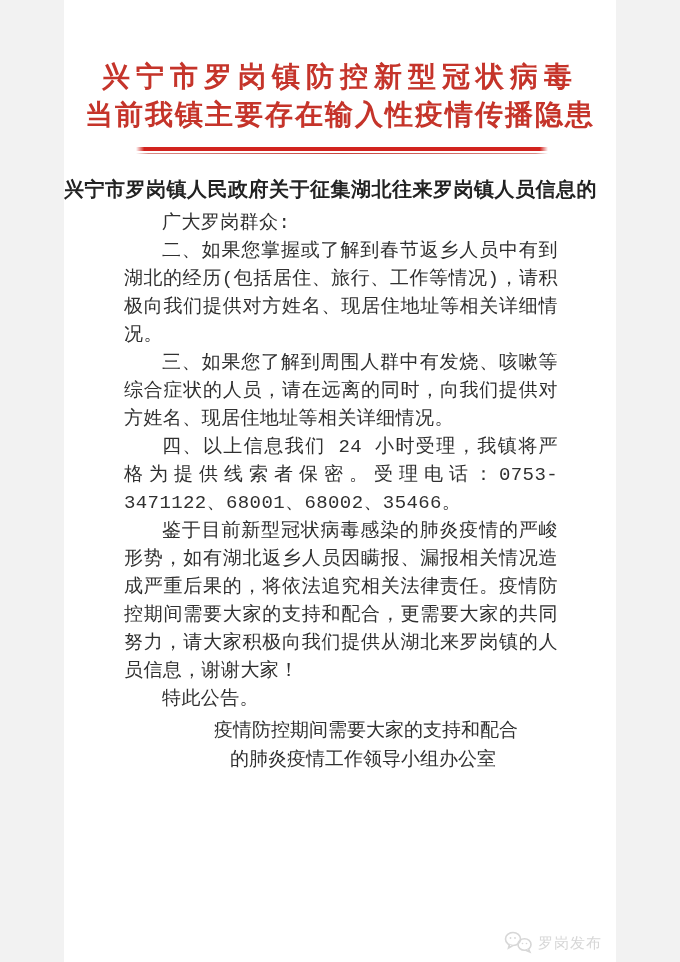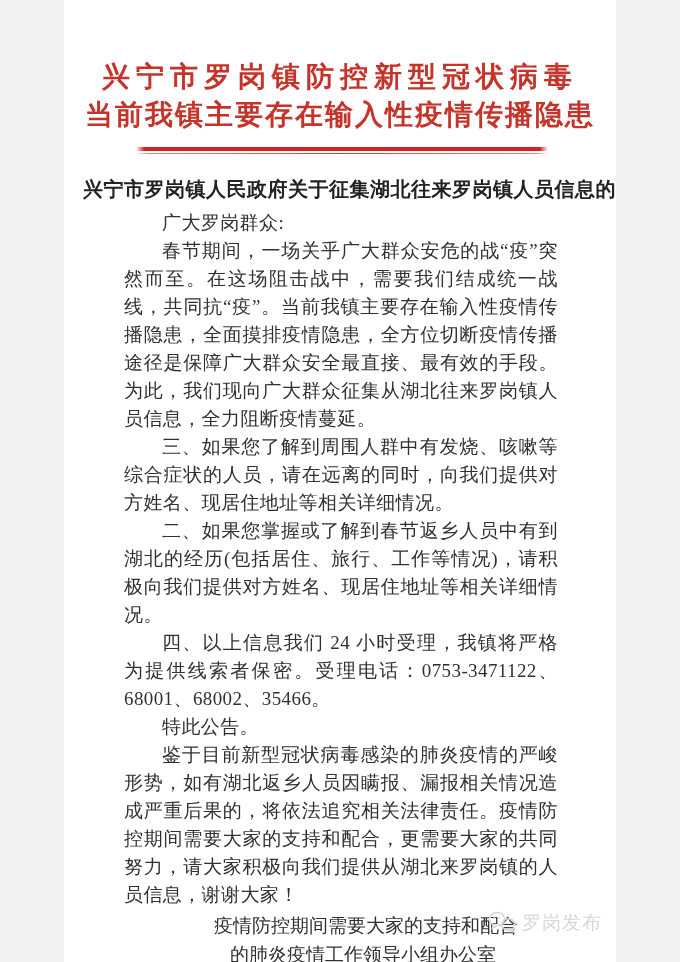--- a/index.html
+++ b/index.html
@@ -44,21 +44,21 @@
   }
   .divider .rule-thin {
     margin-top: 2px;
     height: 1px;
     background: linear-gradient(to right, #ffffff 0%, #d98a85 3%, #c9443c 50%, #d98a85 97%, #ffffff 100%);
   }
 
   
   .notice-title {
     margin-top: 21px;
-    text-align: right;
+    text-align: left;
     font-weight: bold;
     color: #222222;
   }
   .notice-title .title-line1 {
     font-size: 20px;
     line-height: 28px;
     letter-spacing: 0.5px;
   }
   .notice-title .title-line2 {
     font-size: 21px;
@@ -72,44 +72,45 @@
     font-size: 19px;
     line-height: 28px;
     color: #303030;
     text-align: justify;
     letter-spacing: 0.4px;
   }
   .salutation { text-indent: 0; }
   .content p {
     margin: 0;
     text-indent: 2em;
+    font-family: Liberation Mono, monospace;
   }
 
   
   .signature {
     margin-top: 2px;
     margin-right: 60px;
     text-align: right;
     font-size: 19px;
     line-height: 29px;
     color: #303030;
   }
   .signature .sig-line1 { padding-right: 38px; }
   .signature .sig-line2 { padding-right: 60px; }
 
   
   .watermark {
     position: absolute;
     right: 14px;
-    bottom: 26px;
+    bottom: 6px;
     display: flex;
     align-items: center;
     gap: 4px;
     color: #d7d7d7;
-    font-size: 19px;
+    font-size: 15px;
     letter-spacing: 1px;
     font-family: "Liberation Sans", "DejaVu Sans", sans-serif;
   }
   .watermark svg { display: block; }
 </style>
 </head>
 <body>
 
 <div class="page">
 
@@ -122,26 +123,25 @@
     <div class="rule-thick"></div>
     <div class="rule-thin"></div>
   </div>
 
   <div class="notice-title">
     <div class="title-line1">兴宁市罗岗镇人民政府关于征集湖北往来罗岗镇人员信息的</div>
   </div>
 
   <div class="content">
     <p class="salutation">广大罗岗群众:</p>
-    <p>春节期间，一场关乎广大群众安危的战“疫”突然而至。在这场阻击战中，需要我们结成统一战线，共同抗“疫”。当前我镇主要存在输入性疫情传播隐患，全面摸排疫情隐患，全方位切断疫情传播途径是保障广大群众安全最直接、最有效的手段。为此，我们现向广大群众征集从湖北往来罗岗镇人员信息，全力阻断疫情蔓延。</p>
+    <p>二、如果您掌握或了解到春节返乡人员中有到湖北的经历(包括居住、旅行、工作等情况)，请积极向我们提供对方姓名、现居住地址等相关详细情况。</p>
     <p>三、如果您了解到周围人群中有发烧、咳嗽等综合症状的人员，请在远离的同时，向我们提供对方姓名、现居住地址等相关详细情况。</p>
-    <p>二、如果您掌握或了解到春节返乡人员中有到湖北的经历(包括居住、旅行、工作等情况)，请积极向我们提供对方姓名、现居住地址等相关详细情况。</p>
     <p>四、以上信息我们 24 小时受理，我镇将严格为提供线索者保密。受理电话：0753-3471122、68001、68002、35466。</p>
+    <p>鉴于目前新型冠状病毒感染的肺炎疫情的严峻形势，如有湖北返乡人员因瞒报、漏报相关情况造成严重后果的，将依法追究相关法律责任。疫情防控期间需要大家的支持和配合，更需要大家的共同努力，请大家积极向我们提供从湖北来罗岗镇的人员信息，谢谢大家！</p>
     <p>特此公告。</p>
-    <p>鉴于目前新型冠状病毒感染的肺炎疫情的严峻形势，如有湖北返乡人员因瞒报、漏报相关情况造成严重后果的，将依法追究相关法律责任。疫情防控期间需要大家的支持和配合，更需要大家的共同努力，请大家积极向我们提供从湖北来罗岗镇的人员信息，谢谢大家！</p>
   </div>
 
   <div class="signature">
     <div class="sig-line1">疫情防控期间需要大家的支持和配合</div>
     <div class="sig-line2">的肺炎疫情工作领导小组办公室</div>
 
   </div>
 
   <div class="watermark">
     <span>

